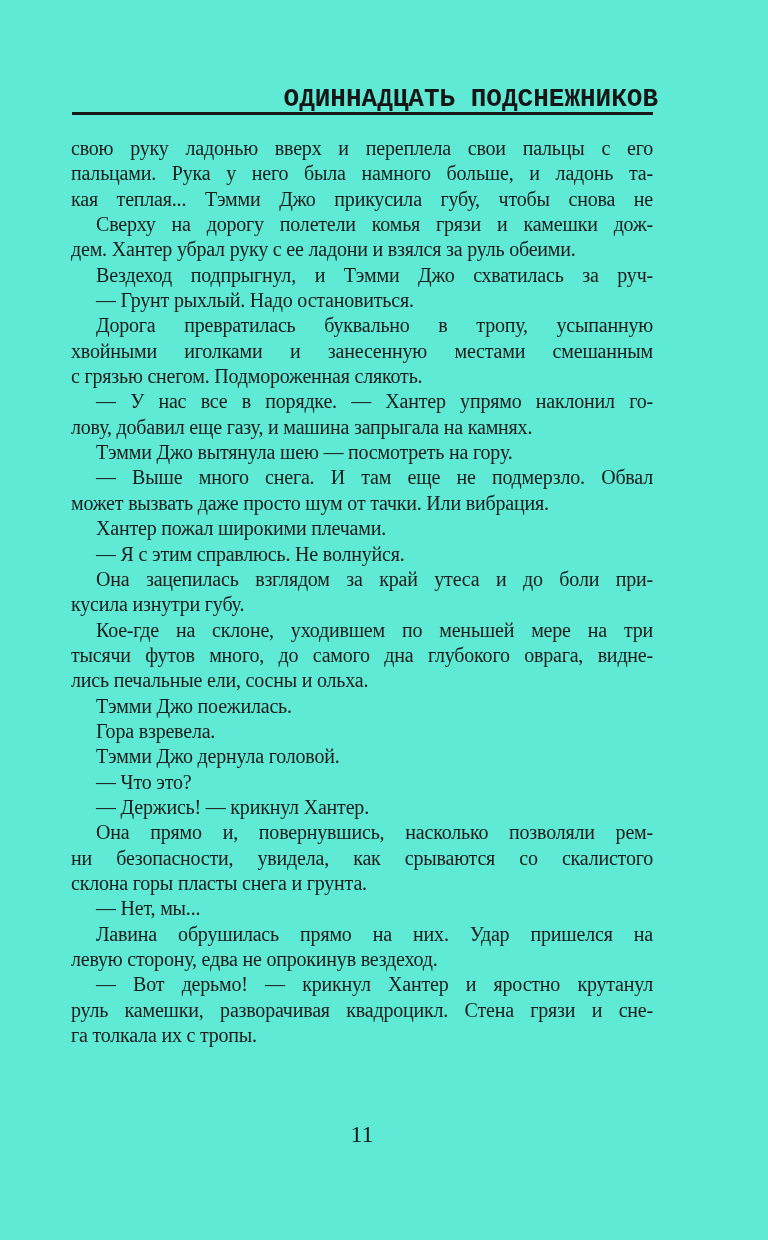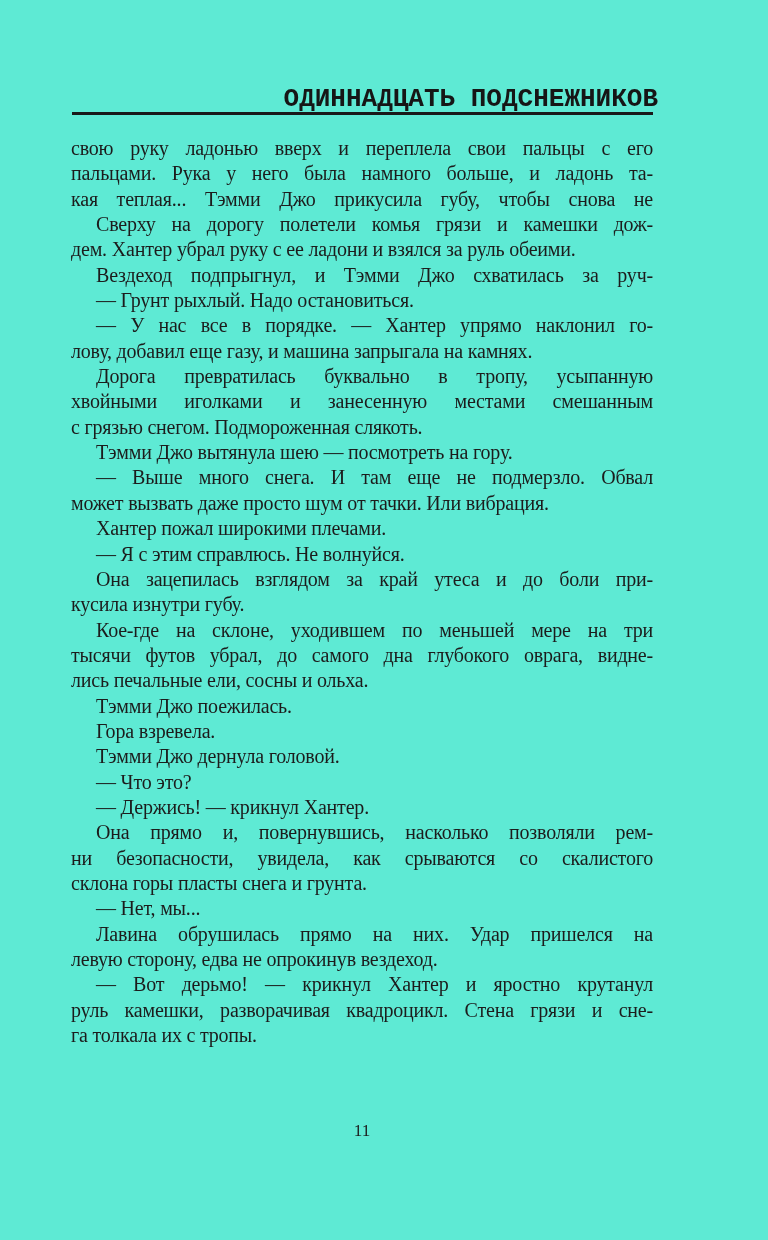--- a/index.html
+++ b/index.html
@@ -50,21 +50,21 @@
     text-align: justify;
     text-align-last: justify;
   }
   .line.ind { padding-left: 25px; }
   .page-number {
     position: absolute;
     top: 1122px;
     left: 71px;
     width: 582px;
     text-align: center;
-    font-size: 17px;
+    font-size: 24px;
     line-height: 1;
     color: #1c1c1c;
   }
 </style>
 </head>
 <body>
 
 <div class="page">
   <div class="running-head">ОДИННАДЦАТЬ ПОДСНЕЖНИКОВ</div>
   <div class="header-rule"></div>
@@ -78,48 +78,48 @@
         <div class="line j ind">Сверху на дорогу полетели комья грязи и камешки дож-</div>
         <div class="line">дем. Хантер убрал руку с ее ладони и взялся за руль обеими.</div>
       </div>
       <div class="paragraph">
         <div class="line j ind">Вездеход подпрыгнул, и Тэмми Джо схватилась за руч-</div>
       </div>
       <div class="paragraph">
         <div class="line ind">— Грунт рыхлый. Надо остановиться.</div>
       </div>
       <div class="paragraph">
-        <div class="line j ind">— У нас все в порядке. — Хантер упрямо наклонил го-</div>
-        <div class="line">лову, добавил еще газу, и машина запрыгала на камнях.</div>
-      </div>
-      <div class="paragraph">
         <div class="line j ind">Дорога превратилась буквально в тропу, усыпанную</div>
         <div class="line j">хвойными иголками и занесенную местами смешанным</div>
         <div class="line">с грязью снегом. Подмороженная слякоть.</div>
+      </div>
+      <div class="paragraph">
+        <div class="line j ind">— У нас все в порядке. — Хантер упрямо наклонил го-</div>
+        <div class="line">лову, добавил еще газу, и машина запрыгала на камнях.</div>
       </div>
       <div class="paragraph">
         <div class="line ind">Тэмми Джо вытянула шею — посмотреть на гору.</div>
       </div>
       <div class="paragraph">
         <div class="line j ind">— Выше много снега. И там еще не подмерзло. Обвал</div>
         <div class="line">может вызвать даже просто шум от тачки. Или вибрация.</div>
       </div>
       <div class="paragraph">
         <div class="line ind">Хантер пожал широкими плечами.</div>
       </div>
       <div class="paragraph">
         <div class="line ind">— Я с этим справлюсь. Не волнуйся.</div>
       </div>
       <div class="paragraph">
         <div class="line j ind">Она зацепилась взглядом за край утеса и до боли при-</div>
         <div class="line">кусила изнутри губу.</div>
       </div>
       <div class="paragraph">
         <div class="line j ind">Кое-где на склоне, уходившем по меньшей мере на три</div>
-        <div class="line j">тысячи футов убрал, до самого дна глубокого оврага, видне-</div>
+        <div class="line j">тысячи футов много, до самого дна глубокого оврага, видне-</div>
         <div class="line">лись печальные ели, сосны и ольха.</div>
       </div>
       <div class="paragraph">
         <div class="line ind">Тэмми Джо поежилась.</div>
       </div>
       <div class="paragraph">
         <div class="line ind">Гора взревела.</div>
       </div>
       <div class="paragraph">
         <div class="line ind">Тэмми Джо дернула головой.</div>

